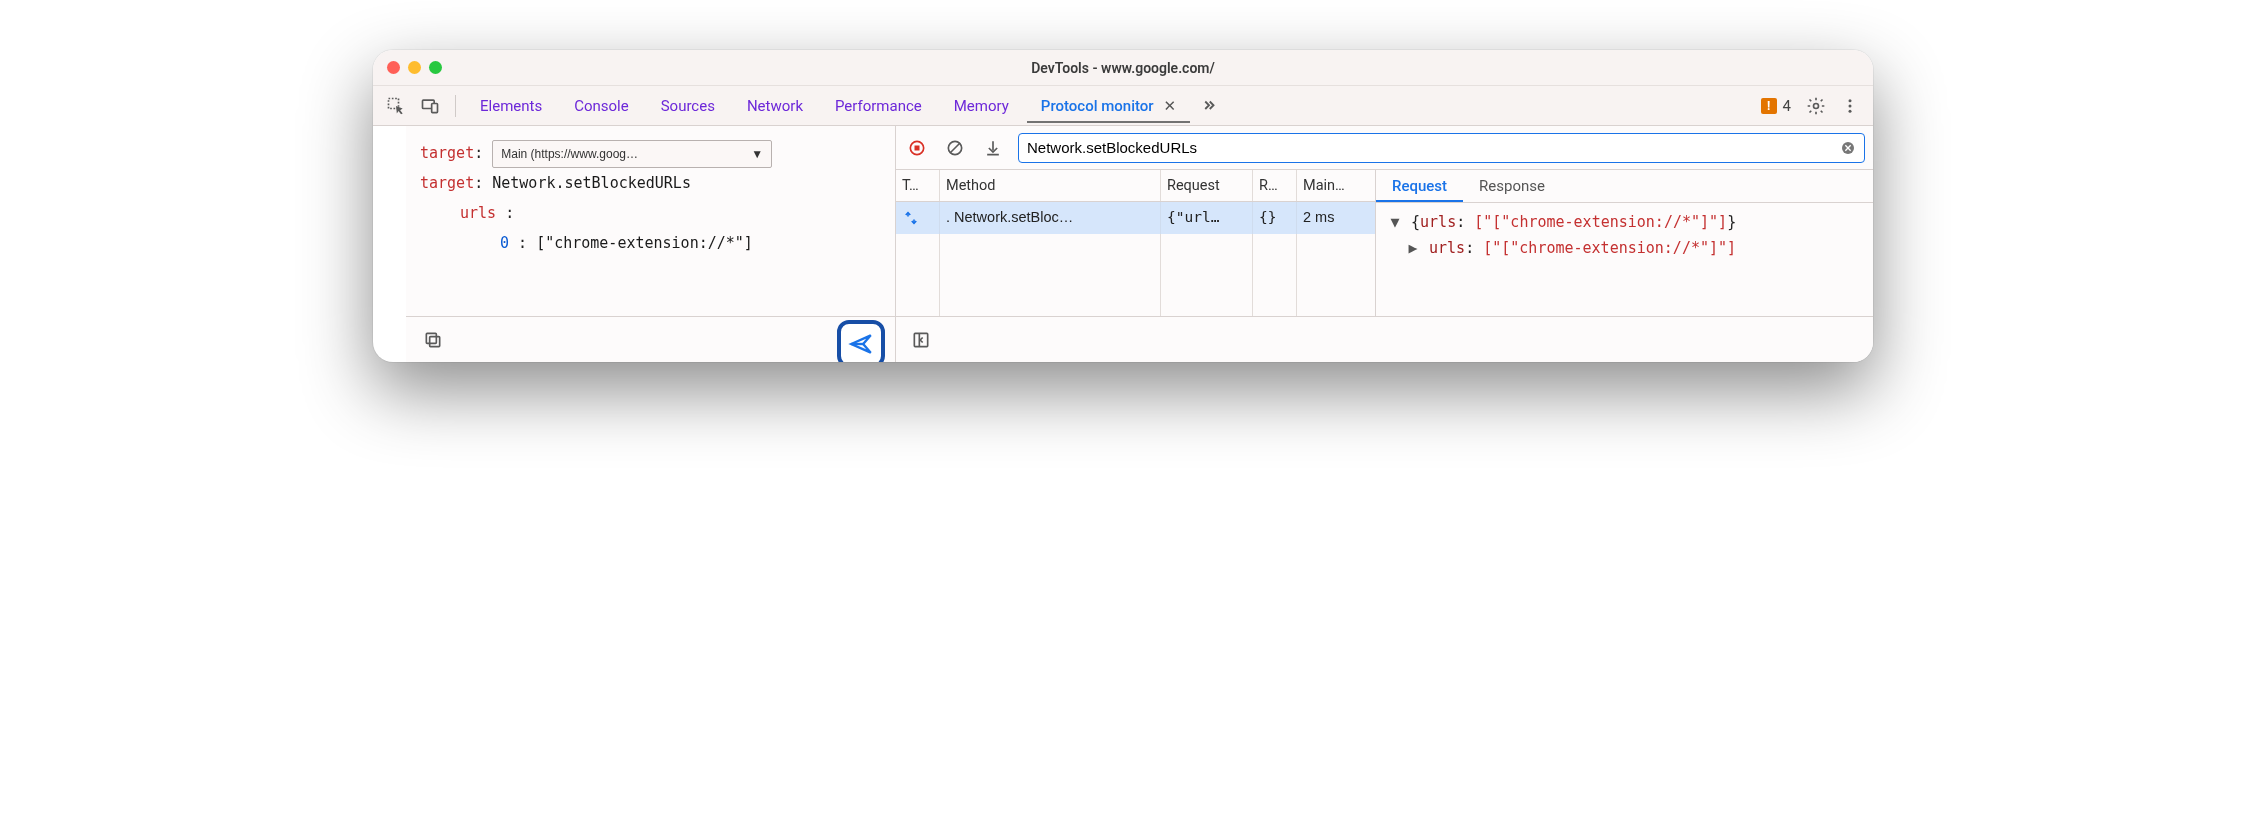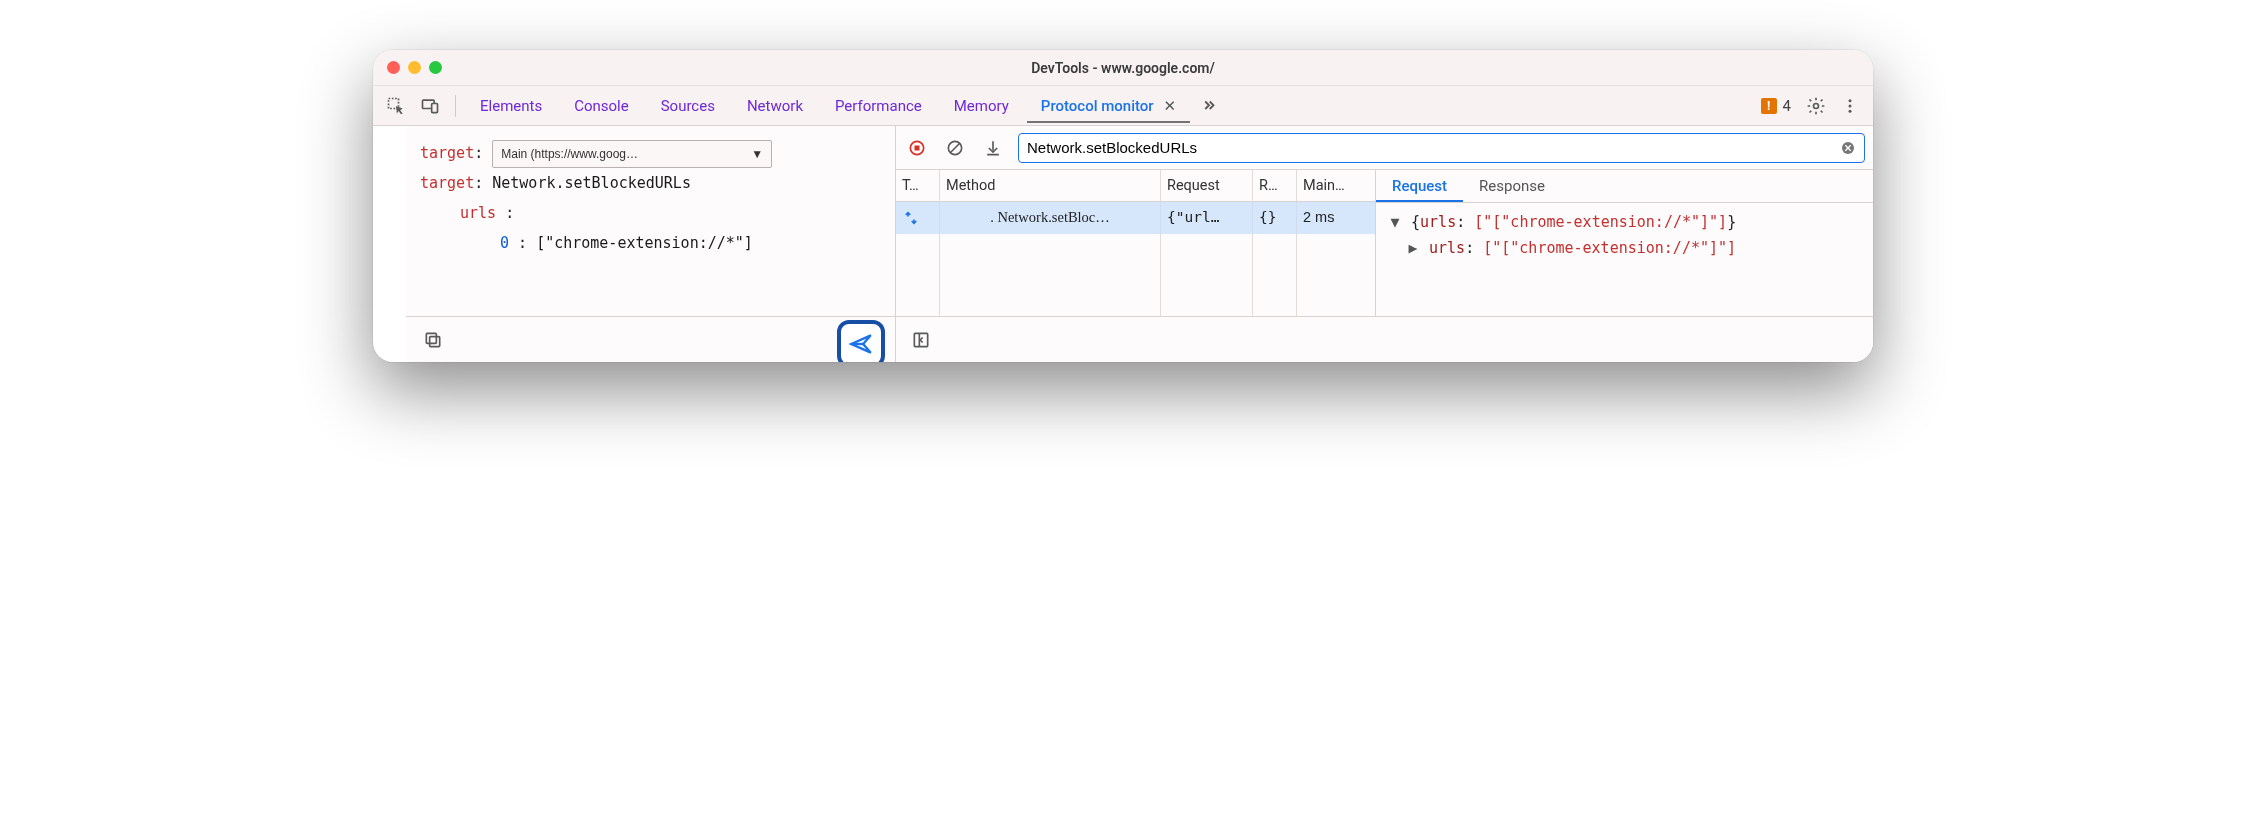--- a/index.html
+++ b/index.html
@@ -302,21 +302,21 @@
           </div>
           <div class="trow">
             <div>
               <svg width="18" height="18" viewBox="0 0 24 24" fill="none" stroke="#1a73e8" stroke-width="2.2">
                   <path d="M8 10V5"></path>
                   <path d="M5 8l3-3 3 3"></path>
                   <path d="M16 14v5"></path>
                   <path d="M13 16l3 3 3-3"></path>
                 </svg>
             </div>
-            <div style="font-family:Liberation Serif, serif;text-align:center;">. Network.setBloc…</div>
+            <div style="font-family:Liberation Sans, sans-serif;">. Network.setBloc…</div>
             <div>{"url…</div>
             <div>{}</div>
             <div style="font-family:-apple-system,sans-serif;">2 ms</div>
           </div>
           <div class="tbodyfill">
             <div></div>
               <div></div>
               <div></div>
               <div></div>
               <div></div>

